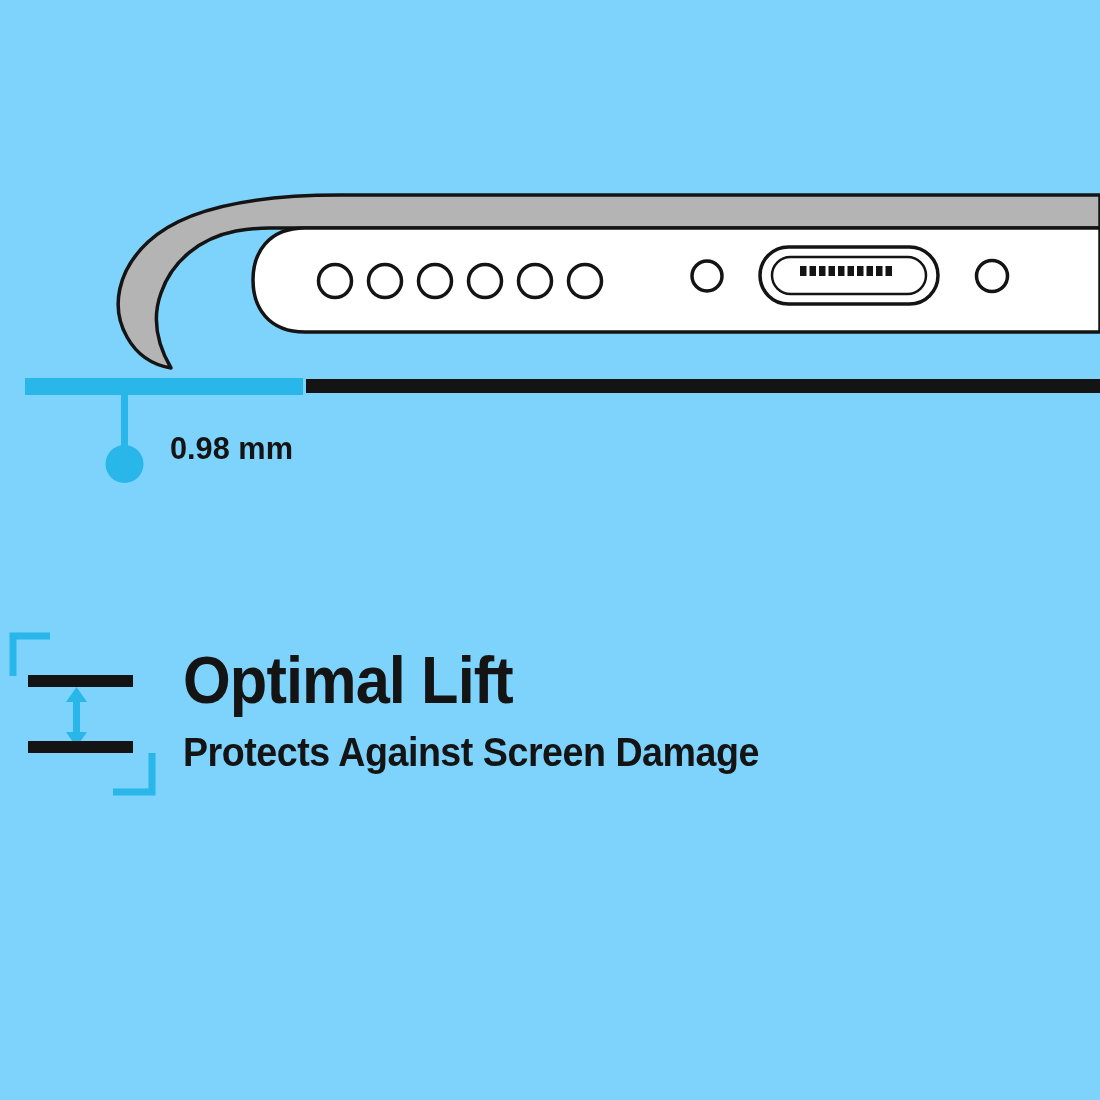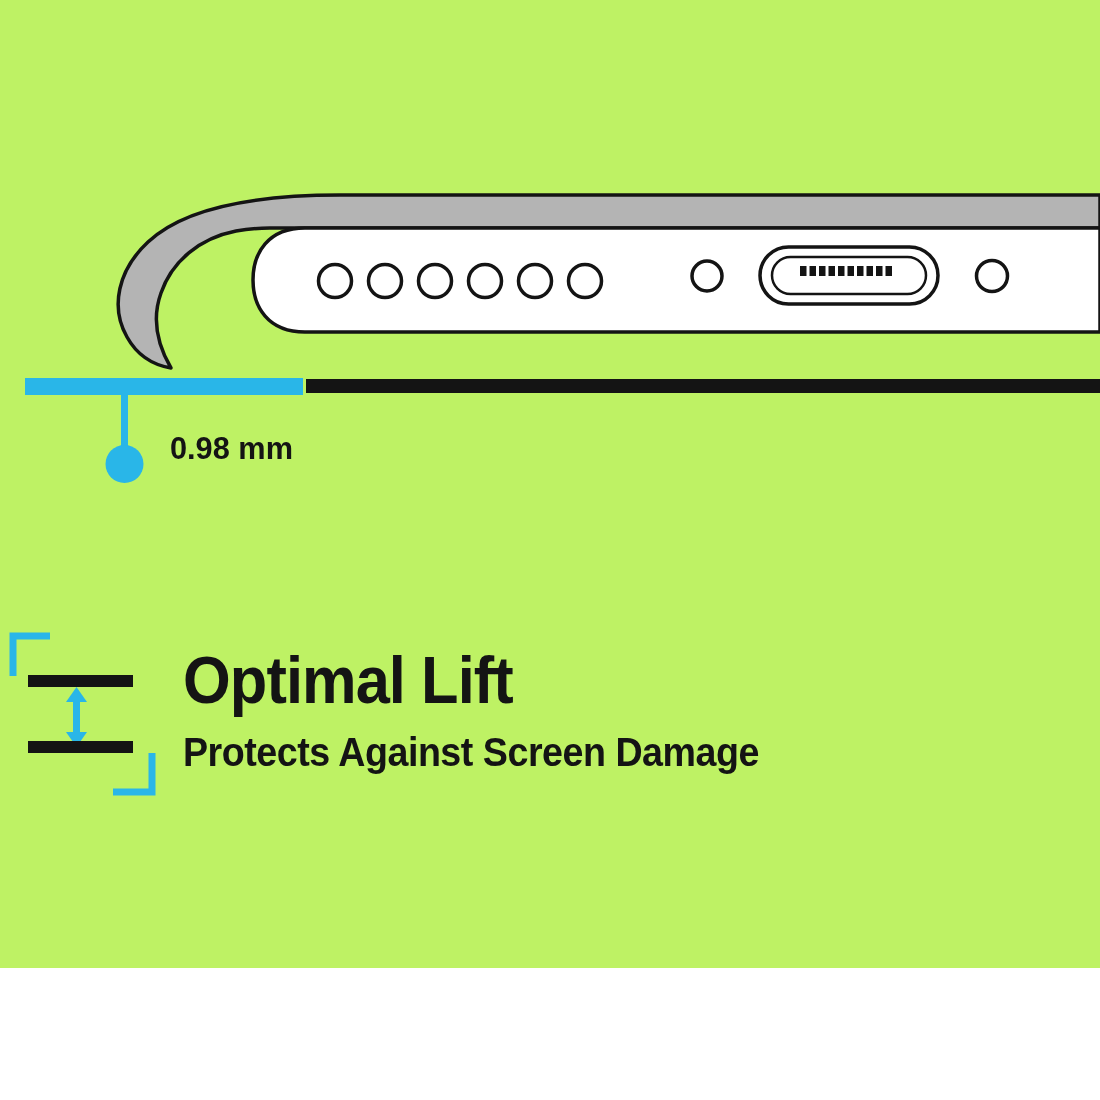--- a/index.html
+++ b/index.html
@@ -1,19 +1,19 @@
 <!DOCTYPE html>
 <html style="--accent-cyan: #29b6e8; --case-gray: #b4b4b4; --ink-black: #141414;"><head>
 <meta charset="utf-8">
 <style>
   html,body{margin:0;padding:0;background:#ffffff;}
   .canvas{
     position:relative;
-    width:1100px;height:968px;
-    background:#bef264;
+    width:1100px;height:1100px;
+    background:#7dd3fc;
     overflow:hidden;
     font-family:"Liberation Sans", sans-serif;
   }
   .canvas svg{position:absolute;left:0;top:0;}
 
   
   .fill-cyan{fill:var(--accent-cyan,#29b6e8);}
   .stroke-cyan{stroke:var(--accent-cyan,#29b6e8);}
   .fill-gray{fill:var(--case-gray,#b4b4b4);}
   .fill-ink{fill:var(--ink-black,#141414);}

